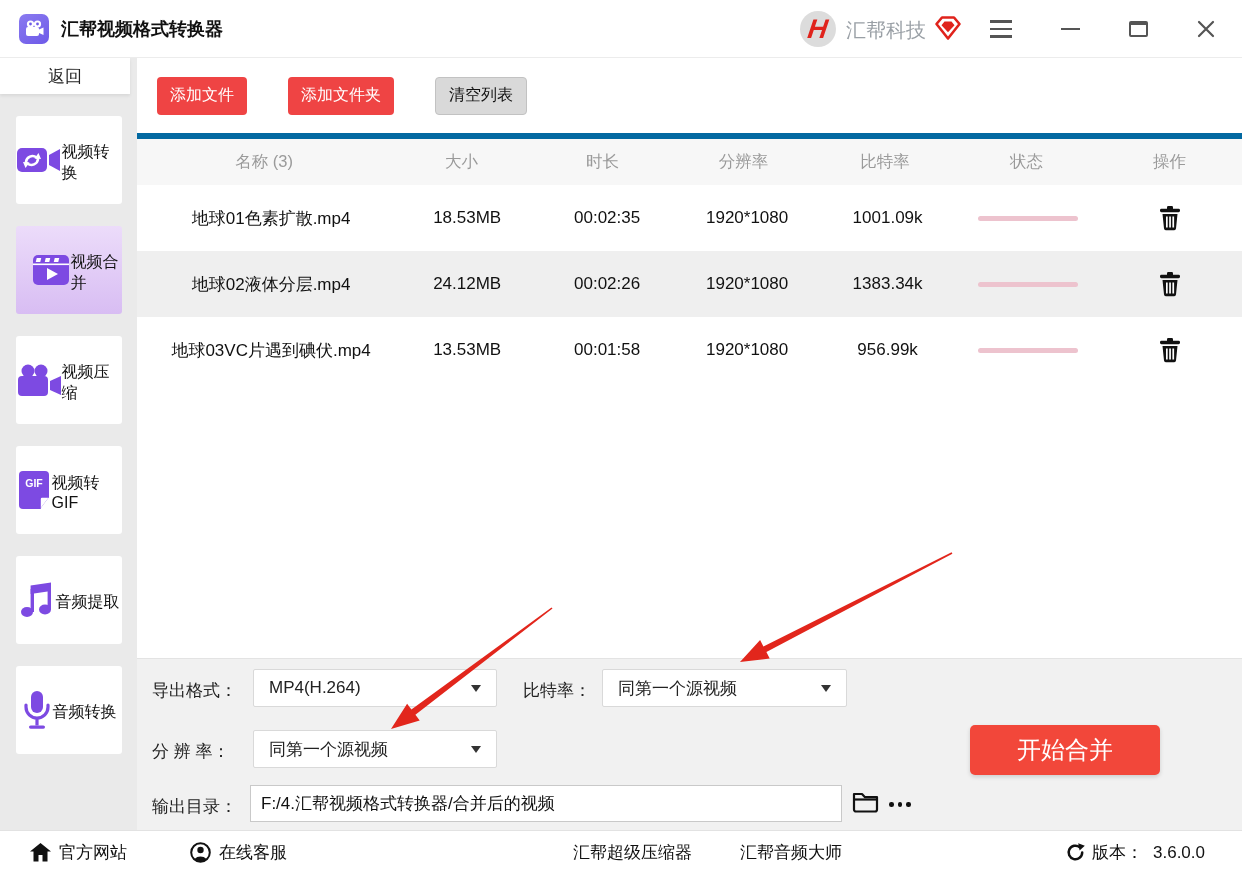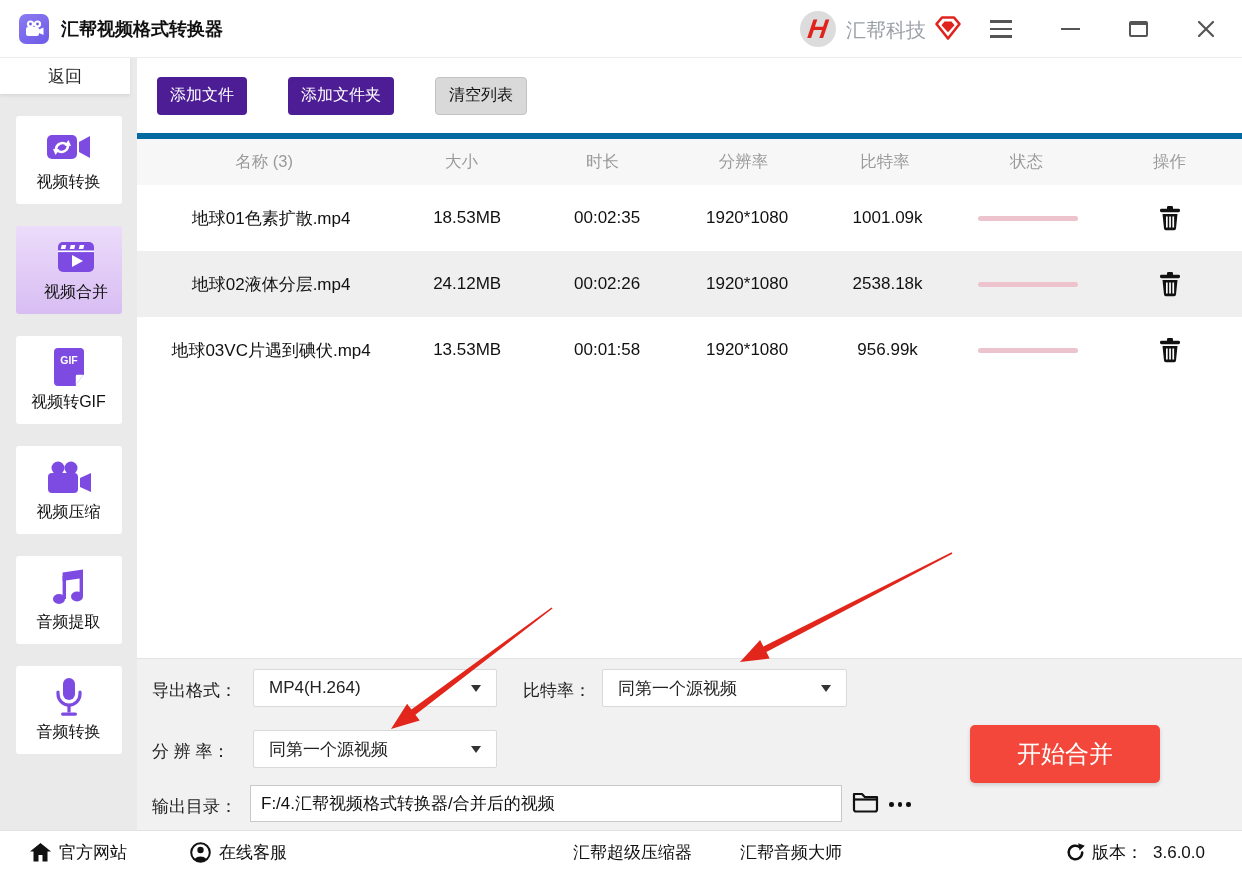--- a/index.html
+++ b/index.html
@@ -28,31 +28,31 @@
   .win-min { left:281px; }
   .win-min i { display:block; width:19px; height:2.6px; background:#555; }
   .win-max { left:349px; }
   .win-max i { display:block; width:19px; height:16px; border:2px solid #555; border-top-width:4px; border-radius:2px; }
   .win-close { left:417px; }
   
   .sidebar { position:absolute; top:58px; left:0; width:137px; height:772px; background:#eaeaea; }
   .back-btn { width:130px; height:36px; background:#fff; display:flex; align-items:center; justify-content:center;
     font-size:17px; color:#222; box-shadow:0 2px 3px rgba(0,0,0,.08); cursor:pointer; }
   .side-item { width:106px; height:88px; margin:22px auto 0 auto; background:#fff; border-radius:3px;
-    display:flex; flex-direction:column; align-items:center; justify-content:center; cursor:pointer; }
+    display:flex; flex-direction:row; align-items:center; justify-content:center; cursor:pointer; }
   .side-item:first-of-type { margin-top:6px; }
   .side-item.active { background:linear-gradient(180deg,#ecdcfa 0%,#d8bdf3 100%);padding-left:15px; }
   .side-icon { height:40px; display:flex; align-items:center; justify-content:center; }
   .side-label { font-size:16px; color:#111; margin-top:5px; }
   
   .content { position:absolute; top:58px; left:137px; width:1105px; height:772px; background:#fff; }
   .toolbar { height:75px; display:flex; align-items:center; padding-left:20px; }
   .btn { height:38px; border:none; border-radius:4px; font-size:16px; padding:0 13px; cursor:pointer;
     font-family:inherit; }
-  .btn-purple { background:#4c1d95; color:#fff; margin-right:41px; }
+  .btn-purple { background:#ef4444; color:#fff; margin-right:41px; }
   .btn-gray { background:#d9d9d9; color:#111; border:1px solid #c2c2c2; }
   .thead,.trow { display:flex; align-items:center; }
   .thead { height:52px; background:#f7f7f7; color:#9a9a9a; font-size:16.5px; border-top:6px solid #0369a1; }
   .trow { height:66px; font-size:17px; color:#111;padding-left:8px; }
   .trow.alt { background:#efefef; }
   .c { display:flex; align-items:center; justify-content:center; text-align:center; }
   .c0 { width:254px; } .c1 { width:141px; } .c2 { width:141px; } .c3 { width:141px; }
   .c4 { width:142px; } .c5 { width:141px; } .c6 { width:145px; }
   .progress { width:100px; height:5px; border-radius:2.5px; background:#edc3ce; }
   .trash { cursor:pointer; display:flex; }
@@ -64,21 +64,21 @@
   .lbl-bitrate { left:386px; top:20px; }
   .lbl-resolution { left:15px; top:81px; }
   .lbl-output { left:15px; top:136px;font-family:Liberation Serif, serif; }
   .dropdown { position:absolute; height:38px; background:#fff; border:1px solid #d9d9d9; border-radius:2px;
     display:flex; align-items:center; justify-content:space-between; padding:0 15px; font-size:17px; color:#222; cursor:pointer; }
   .dd-export { left:116px; top:10px; width:244px; }
   .dd-bitrate { left:465px; top:10px; width:245px; }
   .dd-resolution { left:116px; top:71px; width:244px; }
   .caret { width:0; height:0; border-left:5.5px solid transparent; border-right:5.5px solid transparent;
     border-top:7px solid #333; }
-  .start-btn { position:absolute; left:833px; top:66px; width:190px; height:58px; background:#f2473a;
+  .start-btn { position:absolute; left:833px; top:66px; width:190px; height:50px; background:#f2473a;
     border:none; border-radius:5px; color:#fff; font-size:24px; cursor:pointer; font-family:inherit;
     box-shadow:0 2px 4px rgba(0,0,0,.15); }
   .out-input { position:absolute; left:113px; top:126px; width:592px; height:37px; background:#fff;
     border:1px solid #c9c9c9; font-size:17px; color:#111; padding:0 10px; font-family:inherit; }
   .folder-btn { position:absolute; left:715px; top:131px; cursor:pointer; display:flex; }
   .more-btn { position:absolute; left:752px; top:143px; display:flex; cursor:pointer; }
   .more-btn i { width:4.5px; height:4.5px; border-radius:50%; background:#111; margin-right:4px; }
   
   .footer { position:absolute; left:0; top:830px; width:1242px; height:43px; background:#fff;
     border-top:1px solid #e2e2e2; }
@@ -164,40 +164,40 @@
         <rect x="25" y="5" width="4.5" height="4" fill="#fff" transform="skewX(-14)"></rect>
         <rect x="2" y="10.5" width="36" height="1.6" fill="#fff"></rect>
         <polygon points="16,15 27,21 16,27" fill="#fff"></polygon>
       </svg>
     </div>
     <div class="side-label">视频合并</div>
   </div>
 
   <div class="side-item">
     <div class="side-icon">
+      <svg width="46" height="33" viewBox="0 0 46 33">
+        <circle cx="12" cy="7" r="6.5" fill="#7d4ae2"></circle>
+        <circle cx="25" cy="7" r="6.5" fill="#7d4ae2"></circle>
+        <rect x="2" y="12" width="30" height="20" rx="4" fill="#7d4ae2"></rect>
+        <polygon points="34,17 45,12 45,31 34,26" fill="#7d4ae2"></polygon>
+      </svg>
+    </div>
+    <div class="side-label">视频压缩</div>
+  </div>
+
+  <div class="side-item">
+    <div class="side-icon">
       <svg width="36" height="40" viewBox="0 0 36 40">
         <path d="M7 1 h22 a4 4 0 0 1 4 4 v22 l-9 12 H7 a4 4 0 0 1 -4 -4 V5 a4 4 0 0 1 4 -4 Z" fill="#7d4ae2"></path>
         <polygon points="24,39 24,27 33,27" fill="#fff"></polygon>
         <path d="M24 39 24 29 a2 2 0 0 1 2 -2 h7" fill="none" stroke="#7d4ae2" stroke-width="1.6"></path>
         <text x="18" y="17" fill="#fff" font-size="10.5" font-weight="bold" text-anchor="middle" font-family="Liberation Sans, sans-serif">GIF</text>
       </svg>
     </div>
     <div class="side-label">视频转GIF</div>
-  </div>
-
-  <div class="side-item">
-    <div class="side-icon">
-      <svg width="46" height="33" viewBox="0 0 46 33">
-        <circle cx="12" cy="7" r="6.5" fill="#7d4ae2"></circle>
-        <circle cx="25" cy="7" r="6.5" fill="#7d4ae2"></circle>
-        <rect x="2" y="12" width="30" height="20" rx="4" fill="#7d4ae2"></rect>
-        <polygon points="34,17 45,12 45,31 34,26" fill="#7d4ae2"></polygon>
-      </svg>
-    </div>
-    <div class="side-label">视频压缩</div>
   </div>
 
   <div class="side-item">
     <div class="side-icon">
       <svg width="38" height="36" viewBox="0 0 38 36">
         <ellipse cx="9" cy="30" rx="6" ry="5" fill="#7d4ae2"></ellipse>
         <ellipse cx="27" cy="27.5" rx="6" ry="5" fill="#7d4ae2"></ellipse>
         <rect x="12.6" y="7" width="3.4" height="23" fill="#7d4ae2"></rect>
         <rect x="29.6" y="4" width="3.4" height="23.5" fill="#7d4ae2"></rect>
         <polygon points="12.6,3.5 33,0.5 33,9 12.6,12" fill="#7d4ae2"></polygon>
@@ -258,21 +258,21 @@
       </svg>
         </span>
       </div>
   </div>
 
   <div class="trow alt">
     <div class="c c0">地球02液体分层.mp4</div>
     <div class="c c1">24.12MB</div>
     <div class="c c2">00:02:26</div>
     <div class="c c3">1920*1080</div>
-    <div class="c c4">2538.18k</div>
+    <div class="c c4">1383.34k</div>
     <div class="c c5">
         <div class="progress"></div>
       </div>
     <div class="c c6">
         <span class="trash">
       <svg width="22" height="25" viewBox="0 0 22 25">
         <rect x="8" y="0" width="6" height="3.4" rx="1.2" fill="#111"></rect>
         <rect x="1" y="2.8" width="20" height="3.4" rx="1.4" fill="#111"></rect>
         <path d="M3.5 8 h15 l-1.5 14.6 a1.8 1.8 0 0 1 -1.8 1.6 H6.8 a1.8 1.8 0 0 1 -1.8 -1.6 Z" fill="#111"></path>
         <rect x="7" y="10.5" width="1.7" height="11" fill="#fff"></rect>

